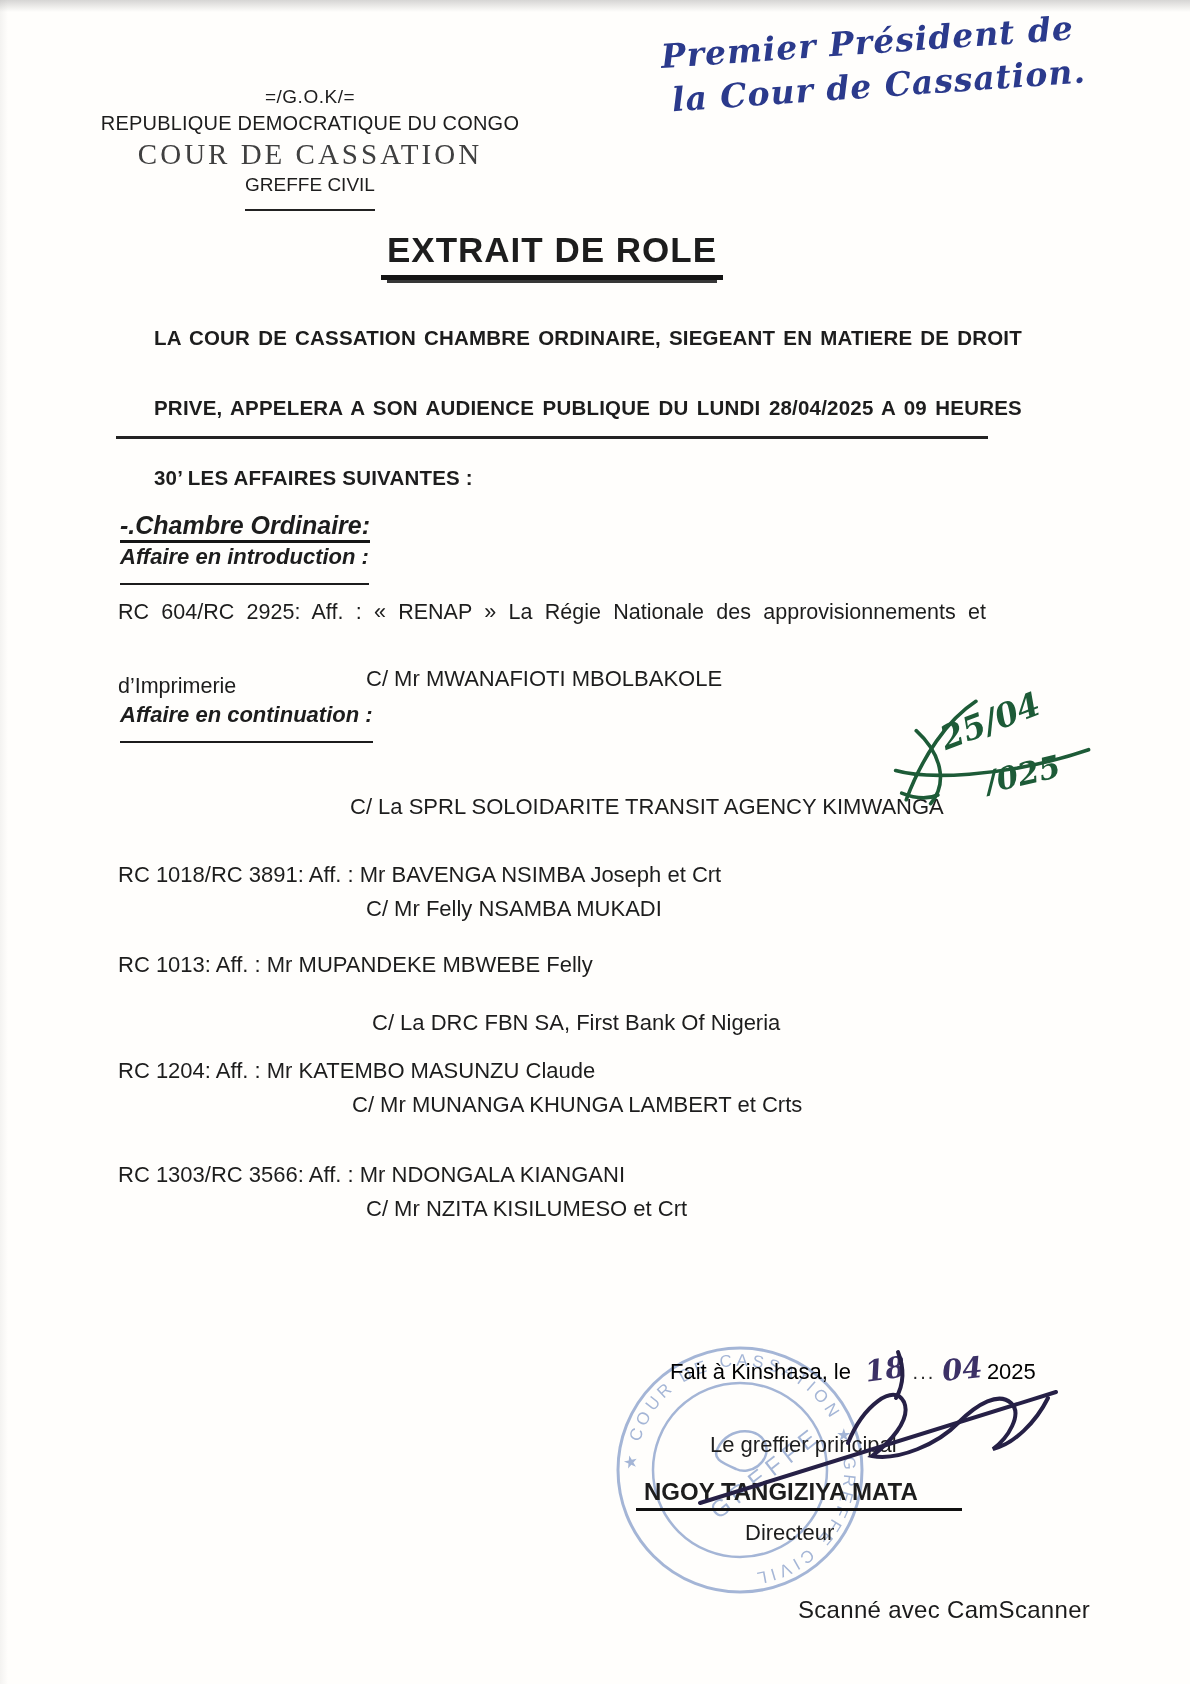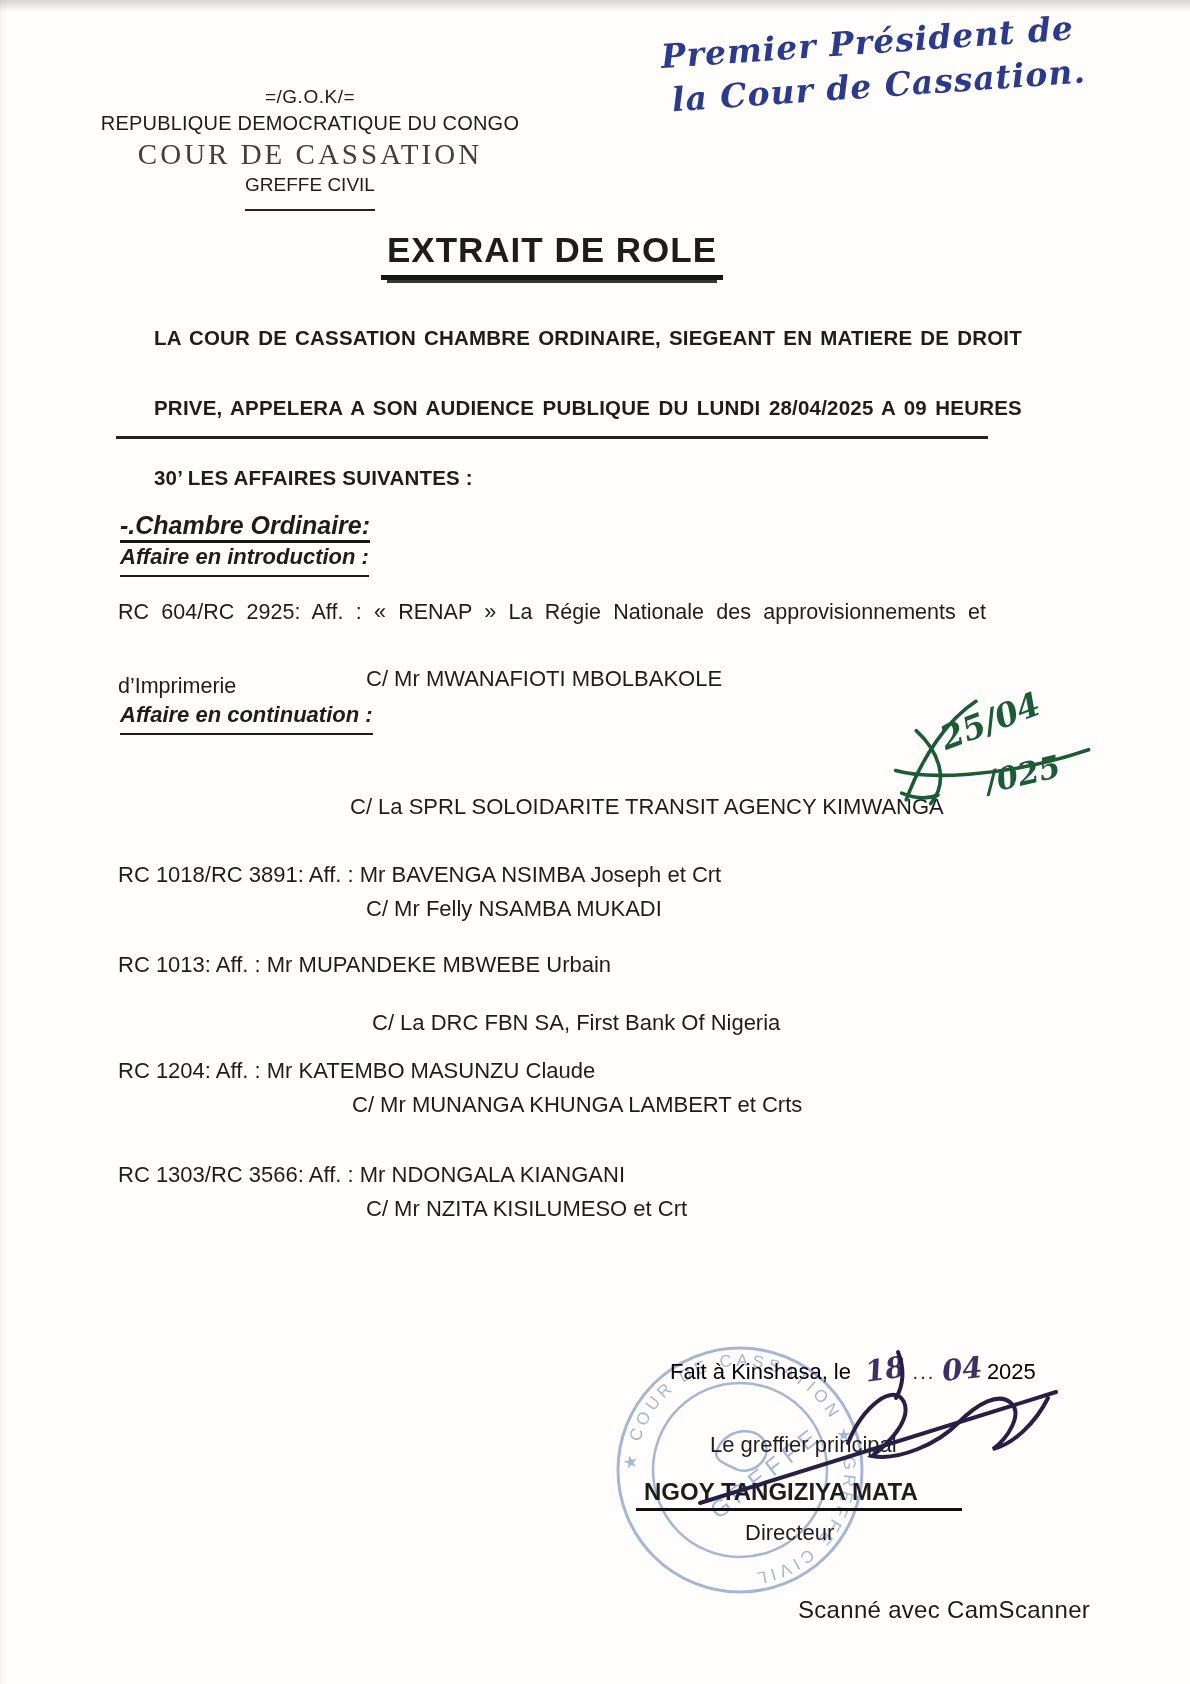--- a/index.html
+++ b/index.html
@@ -40,21 +40,21 @@
 
   .intro{position:absolute;left:118px;top:320px;width:868px;
     font-size:20.5px;font-weight:bold;line-height:35px;letter-spacing:.2px;margin-left:36px;}
   .rule{position:absolute;left:116px;top:436px;width:872px;height:3px;
     background:#232323;}
 
   .sec-chamber{position:absolute;left:120px;top:503px;font-size:25px;
     font-weight:bold;font-style:italic;margin-top:8px;}
   .sec-chamber .u{border-bottom:3.5px solid #161616;padding-bottom:1px;}
   .sec-sub{position:absolute;font-size:22px;font-weight:bold;font-style:italic;}
-  .sec-sub .u{border-bottom:2.5px solid #1c1c1c;padding-bottom:6px;}
+  .sec-sub .u{border-bottom:2.5px solid #1c1c1c;padding-bottom:14px;}
   .sub-intro{left:120px;top:544px;}
   .sub-cont{left:120px;top:702px;}
 
   .case0{position:absolute;left:118px;top:594px;width:868px;
     font-size:21.5px;line-height:37px;}
   .caseref{position:absolute;left:118px;font-size:22px;white-space:nowrap;}
   .versus{position:absolute;font-size:22px;white-space:nowrap;text-align:right;}
   .v0{left:366px;top:666px;}
   .c1{top:760px;} .v1{left:350px;top:794px;}
   .c2{top:862px;} .v2{left:366px;top:896px;}
@@ -135,21 +135,21 @@
 
   <div class="sec-sub sub-cont">
     <span class="u">Affaire en continuation :</span>
   </div>
 
   <div class="versus v1">C/ La SPRL SOLOIDARITE TRANSIT AGENCY KIMWANGA</div>
 
   <div class="caseref c2">RC 1018/RC 3891: Aff. : Mr BAVENGA NSIMBA Joseph et Crt</div>
   <div class="versus v2">C/ Mr Felly NSAMBA MUKADI</div>
 
-  <div class="caseref c3">RC 1013: Aff. : Mr MUPANDEKE MBWEBE Urbain</div>
+  <div class="caseref c3">RC 1013: Aff. : Mr MUPANDEKE MBWEBE Felly</div>
   <div class="versus v3">C/ La DRC FBN SA, First Bank Of Nigeria</div>
 
   <div class="caseref c4">RC 1204: Aff. : Mr KATEMBO MASUNZU Claude</div>
   <div class="versus v4">C/ Mr MUNANGA KHUNGA LAMBERT et Crts</div>
 
   <div class="caseref c5">RC 1303/RC 3566: Aff. : Mr NDONGALA KIANGANI</div>
   <div class="versus v5">C/ Mr NZITA KISILUMESO et Crt</div>
 
   <svg class="green-note" viewBox="0 0 210 115">
     <g stroke="#1d5b37" stroke-width="3.6" fill="none" stroke-linecap="round">

